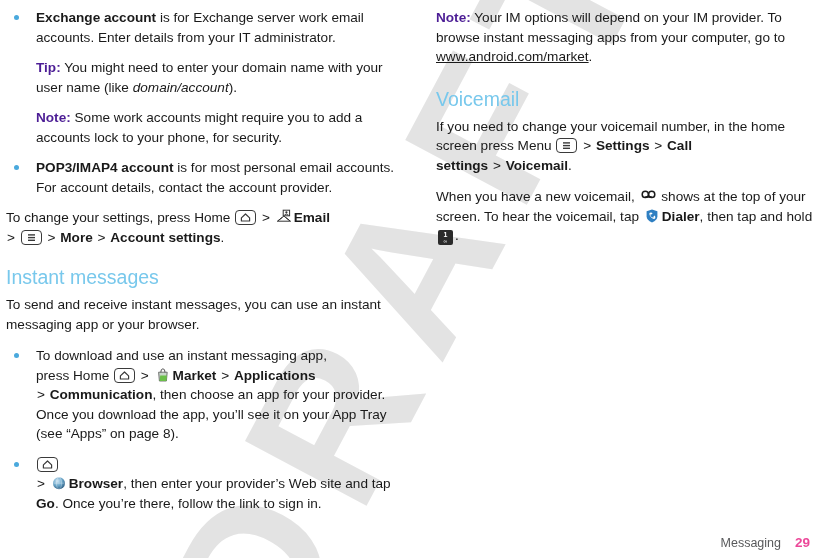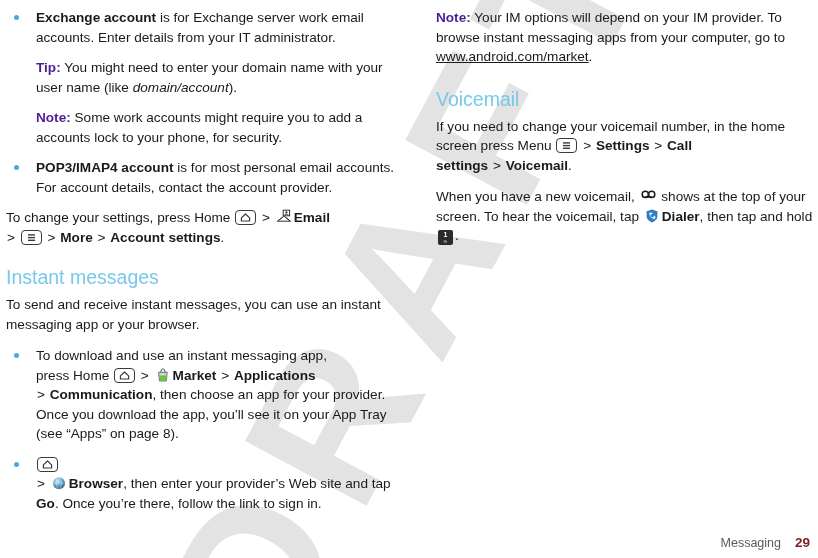--- a/index.html
+++ b/index.html
@@ -112,21 +112,21 @@
     display: flex;
     align-items: baseline;
     gap: 14px;
     font-size: 12.5px;
     color: #58595b;
     margin-left: 36px;
   }
   #footer .page-num {
     font-weight: bold;
     font-size: 13.5px;
-    color: #7f1d1d;
+    color: #ec4899;
   }
 
   
   .icon {
     display: inline-block;
     vertical-align: -3px;
     position: relative;
   }
 
   

